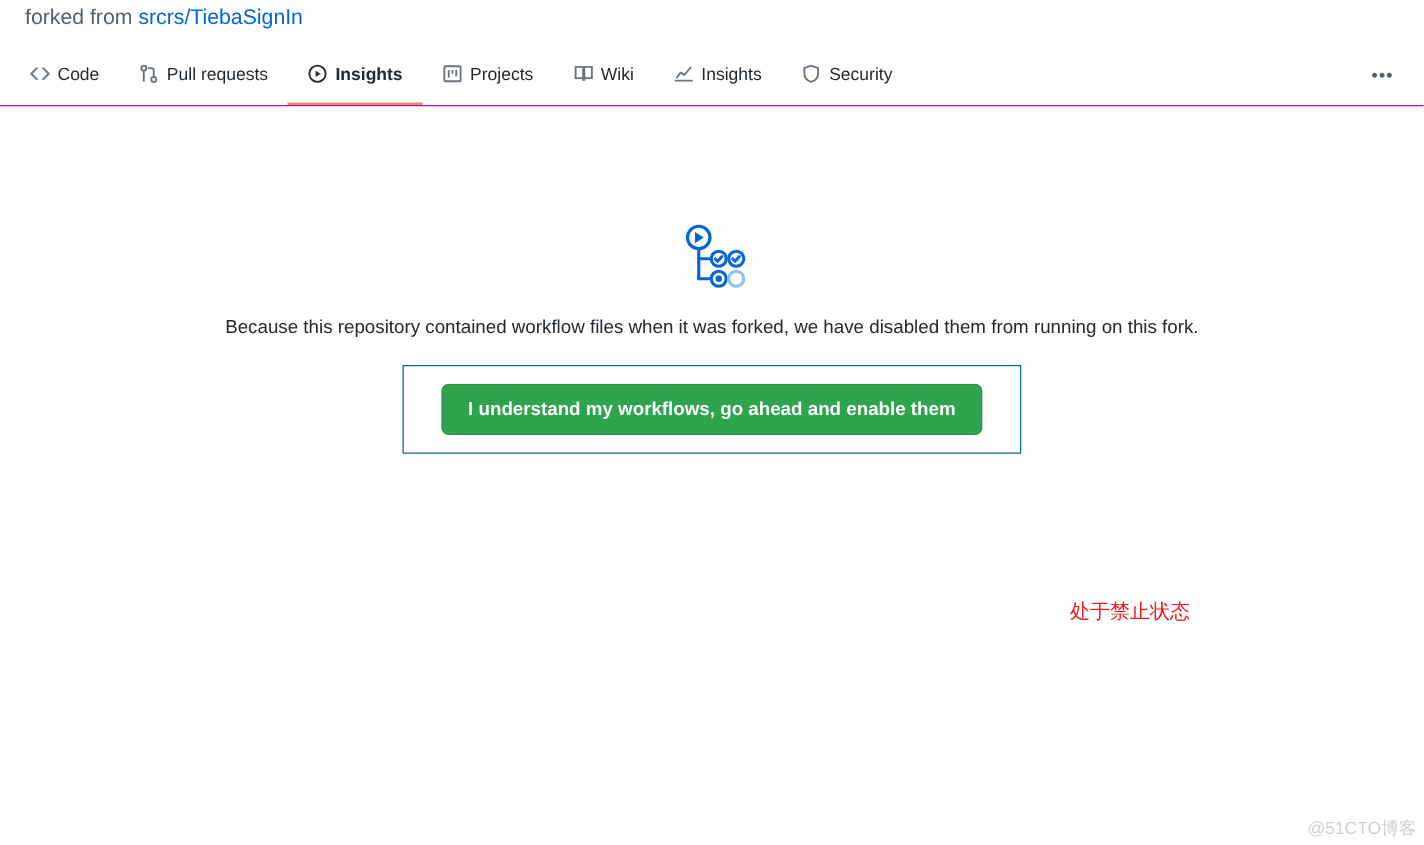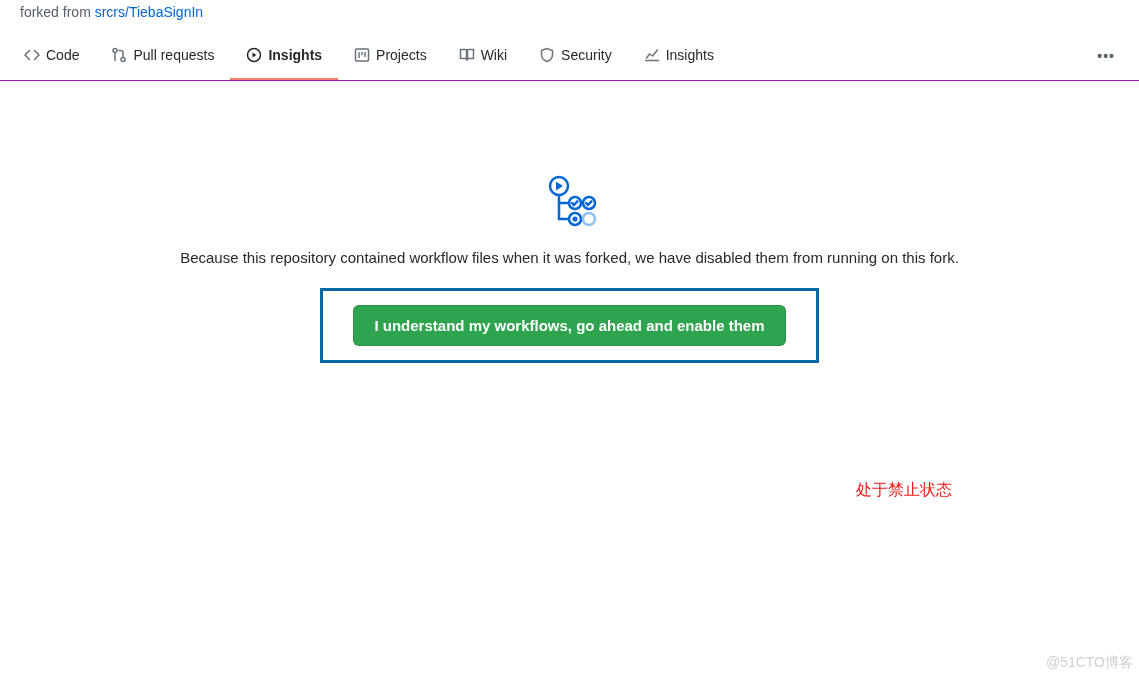--- a/index.html
+++ b/index.html
@@ -1,31 +1,31 @@
 <!DOCTYPE html>
 <html><head>
   <meta charset="utf-8">
   <style>
     * { margin: 0; padding: 0; box-sizing: border-box; }
     body { font-family: -apple-system, BlinkMacSystemFont, "Segoe UI", Helvetica, Arial, sans-serif; font-size: 14px; color: #24292e; background: #fff; }
     .repo-head { padding: 0 16px 0 16px; }
-    .fork-info { font-size: 14px; color: #586069; margin: 4px 0 16px 4px; }
+    .fork-info { font-size: 17px; color: #586069; margin: 4px 0 16px 4px; }
     .fork-info a { color: #0366d6; text-decoration: none; }
     .repo-nav { display: flex; align-items: center; border-bottom: 1px solid #a21caf; padding: 0 8px; justify-content: space-between; }
     .repo-nav-tabs { display: flex; align-items: center; }
     .repo-nav .tab { display: flex; align-items: center; gap: 6px; padding: 8px 16px 12px; font-size: 14px; line-height: 22px; color: #24292e; border: 0; background: none; border-bottom: 2px solid transparent; cursor: pointer; }
     .repo-nav .tab .icon { color: #6a737d; display: inline-flex; }
     .repo-nav .tab.selected { font-weight: 600; border-bottom-color: #f9826c; }
     .repo-nav .tab.selected .icon { color: #24292e; }
     .kebab { padding: 8px 16px 12px; cursor: pointer; color:#586069; font-weight:600; letter-spacing:1px; }
     .blankslate { text-align: center; padding: 92px 32px 0; }
     .blank-icon { margin-bottom: 16px; display: inline-block; }
     .blankslate h2 { font-size: 24px; font-weight: 600; margin-bottom: 8px; color:#24292e; }
     .blankslate p { color: #24292e; margin: 2px auto; font-size:15px; }
-    .enable-box { border: 3px solid #0369a1; display: inline-block; margin: 20px auto 6px; padding: 14px 30px; position: relative; }
+    .enable-box { border: 1px solid #0369a1; display: inline-block; margin: 20px auto 6px; padding: 14px 30px; position: relative; }
     .btn-primary { display: inline-block; padding: 11px 20px; font-size: 15px; font-weight: 600; color: #fff; background-color: #2ea44f; border: 1px solid rgba(27,31,35,0.15); border-radius: 6px; cursor: pointer; }
     .view-link { display: block; margin-top: 14px; color: #0366d6; text-decoration: none; font-size:15px; }
     .annotation { position: absolute; left: 856px; top: 478px; color: #ef1919; font-size: 16px; text-align: left; line-height: 1.5; width: 240px; }
     .watermark { position: fixed; right: 6px; bottom: 4px; color: #cfcfcf; font-size: 14px; }
     svg { display: inline-block; vertical-align: text-bottom; }
   </style>
 </head>
 <body>
 
 <div class="repo-head">
@@ -75,33 +75,33 @@
     <a class="tab">
       <span class="icon">
           <svg width="16" height="16" viewBox="0 0 16 16" fill="none" stroke="currentColor" stroke-width="1.5">
             <path d="M1.5 2.5h5a2 2 0 0 1 2 2v9a2 2 0 0 0-2-2h-5zM14.5 2.5h-5a2 2 0 0 0-2 2v9a2 2 0 0 1 2-2h5z"></path>
           </svg>
         </span>
       <span>Wiki</span>
     </a>
     <a class="tab">
       <span class="icon">
+          <svg width="16" height="16" viewBox="0 0 16 16" fill="none" stroke="currentColor" stroke-width="1.5" stroke-linecap="round" stroke-linejoin="round">
+            <path d="M1.5 13.5h13M2.5 11l3-4 3 2 5-6"></path>
+          </svg>
+        </span>
+      <span>Insights</span>
+    </a>
+    <a class="tab">
+      <span class="icon">
           <svg width="16" height="16" viewBox="0 0 16 16" fill="none" stroke="currentColor" stroke-width="1.5">
             <path d="M8 1.5 2.5 3.5v4c0 3.5 2.3 6 5.5 7 3.2-1 5.5-3.5 5.5-7v-4z"></path>
           </svg>
         </span>
       <span>Security</span>
-    </a>
-    <a class="tab">
-      <span class="icon">
-          <svg width="16" height="16" viewBox="0 0 16 16" fill="none" stroke="currentColor" stroke-width="1.5" stroke-linecap="round" stroke-linejoin="round">
-            <path d="M1.5 13.5h13M2.5 11l3-4 3 2 5-6"></path>
-          </svg>
-        </span>
-      <span>Insights</span>
     </a>
   </div>
   <div class="kebab">•••</div>
 </nav>
 
 <div class="blankslate">
   <div class="blank-icon">
     <svg width="58" height="58" viewBox="0 0 58 58">
       <g fill="none" stroke="#0366d6" stroke-width="2.5">
         <circle cx="18" cy="13" r="9"></circle>

